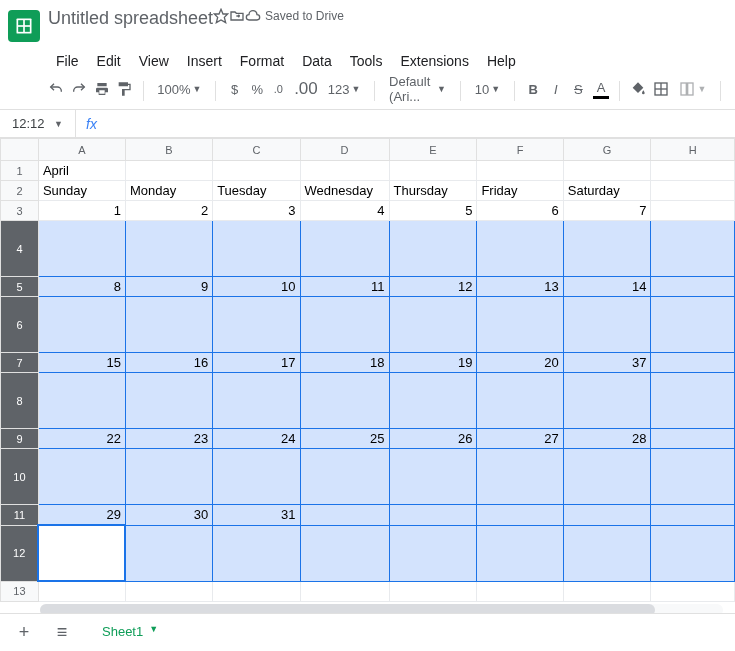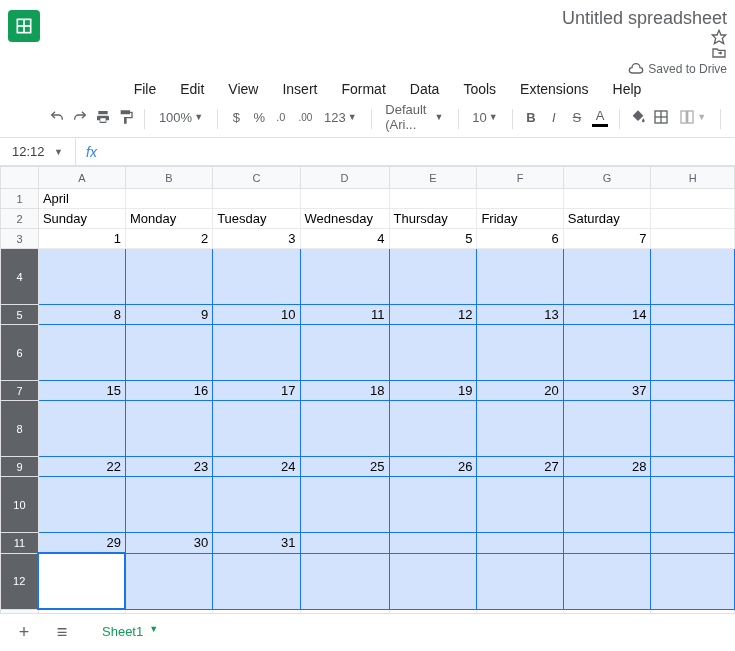--- a/index.html
+++ b/index.html
@@ -1,25 +1,25 @@
 <!DOCTYPE html>
 <html><head>
 <meta charset="utf-8">
 <style>
 * { box-sizing: border-box; margin: 0; padding: 0; }
 body { font-family: Arial, sans-serif; font-size: 13px; color: #3c4043; background: #fff; width: 735px; height: 651px; overflow: hidden; display: flex; flex-direction: column; }
 .header { display: flex; align-items: flex-start; padding: 8px 8px 0 8px; gap: 8px; }
 .logo { width: 32px; height: 32px; background: #0f9d58; border-radius: 4px; display: flex; align-items: center; justify-content: center; margin-top: 2px; }
 .logo svg { width: 20px; height: 20px; }
 .header-main { flex: 1; }
-.title-row { display: flex; align-items: flex-end; gap: 0; flex-direction: column; }
+.title-row { display: flex; align-items: flex-start; gap: 0; }
 .doc-title { font-size: 18px; color: #5f6368; }
 .title-icon { color: #5f6368; display: flex; align-items: center; cursor: pointer; }
 .saved { display: flex; align-items: center; gap: 4px; color: #5f6368; font-size: 12px; }
-.menu-row { display: flex; gap: 8px; margin-top: 0; justify-content: center; }
+.menu-row { display: flex; gap: 2px; margin-top: 20px; }
 .menu-item { padding: 4px 8px; font-size: 14px; color: #202124; cursor: pointer; border-radius: 4px; }
 .last-edit { font-size: 14px; color: #5f6368; text-decoration: underline; cursor: pointer; padding: 4px 8px; }
 .toolbar { display: flex; align-items: flex-end; padding: 4px 10px 8px 48px; gap: 6px; border-bottom: 1px solid #e0e0e0; }
 .tb-btn { width: 24px; height: 24px; display: flex; align-items: center; justify-content: center; color: #5f6368; cursor: pointer; border-radius: 2px; }
 .tb-sep { width: 1px; height: 20px; background: #e0e0e0; margin: 0 4px; }
 .tb-combo { display: flex; align-items: center; gap: 2px; padding: 0 4px; color: #5f6368; cursor: pointer; font-size: 13px; height: 24px; }
 .dd { font-size: 9px; color: #5f6368; }
 .text-color-btn { width: 24px; height: 24px; display:flex; flex-direction:column; align-items:center; justify-content:center; cursor:pointer; color:#5f6368; }
 .text-color-bar { width:16px; height:3px; background:#000; margin-top:1px; }
 .formula-row { display: flex; align-items: center; border-bottom: 1px solid #e0e0e0; height: 28px; }
@@ -118,21 +118,21 @@
     </div>
   <div class="tb-sep"></div>
   <div class="tb-combo">
       <span>100%</span>
       <span class="dd">▼</span>
     </div>
   <div class="tb-sep"></div>
   <div class="tb-btn">$</div>
   <div class="tb-btn">%</div>
   <div class="tb-btn" style="font-size:11px">.0&nbsp;</div>
-  <div class="tb-btn" style="font-size:10px">.00</div>
+  <div class="tb-btn" style="font-size:17px">.00</div>
   <div class="tb-combo">123<span class="dd">▼</span></div>
   <div class="tb-sep"></div>
   <div class="tb-combo" style="width:90px">
       <span>Default (Ari...</span>
       <span class="dd">▼</span>
     </div>
   <div class="tb-sep"></div>
   <div class="tb-combo" style="width:40px;justify-content:space-between">
       <span>10</span>
       <span class="dd">▼</span>

